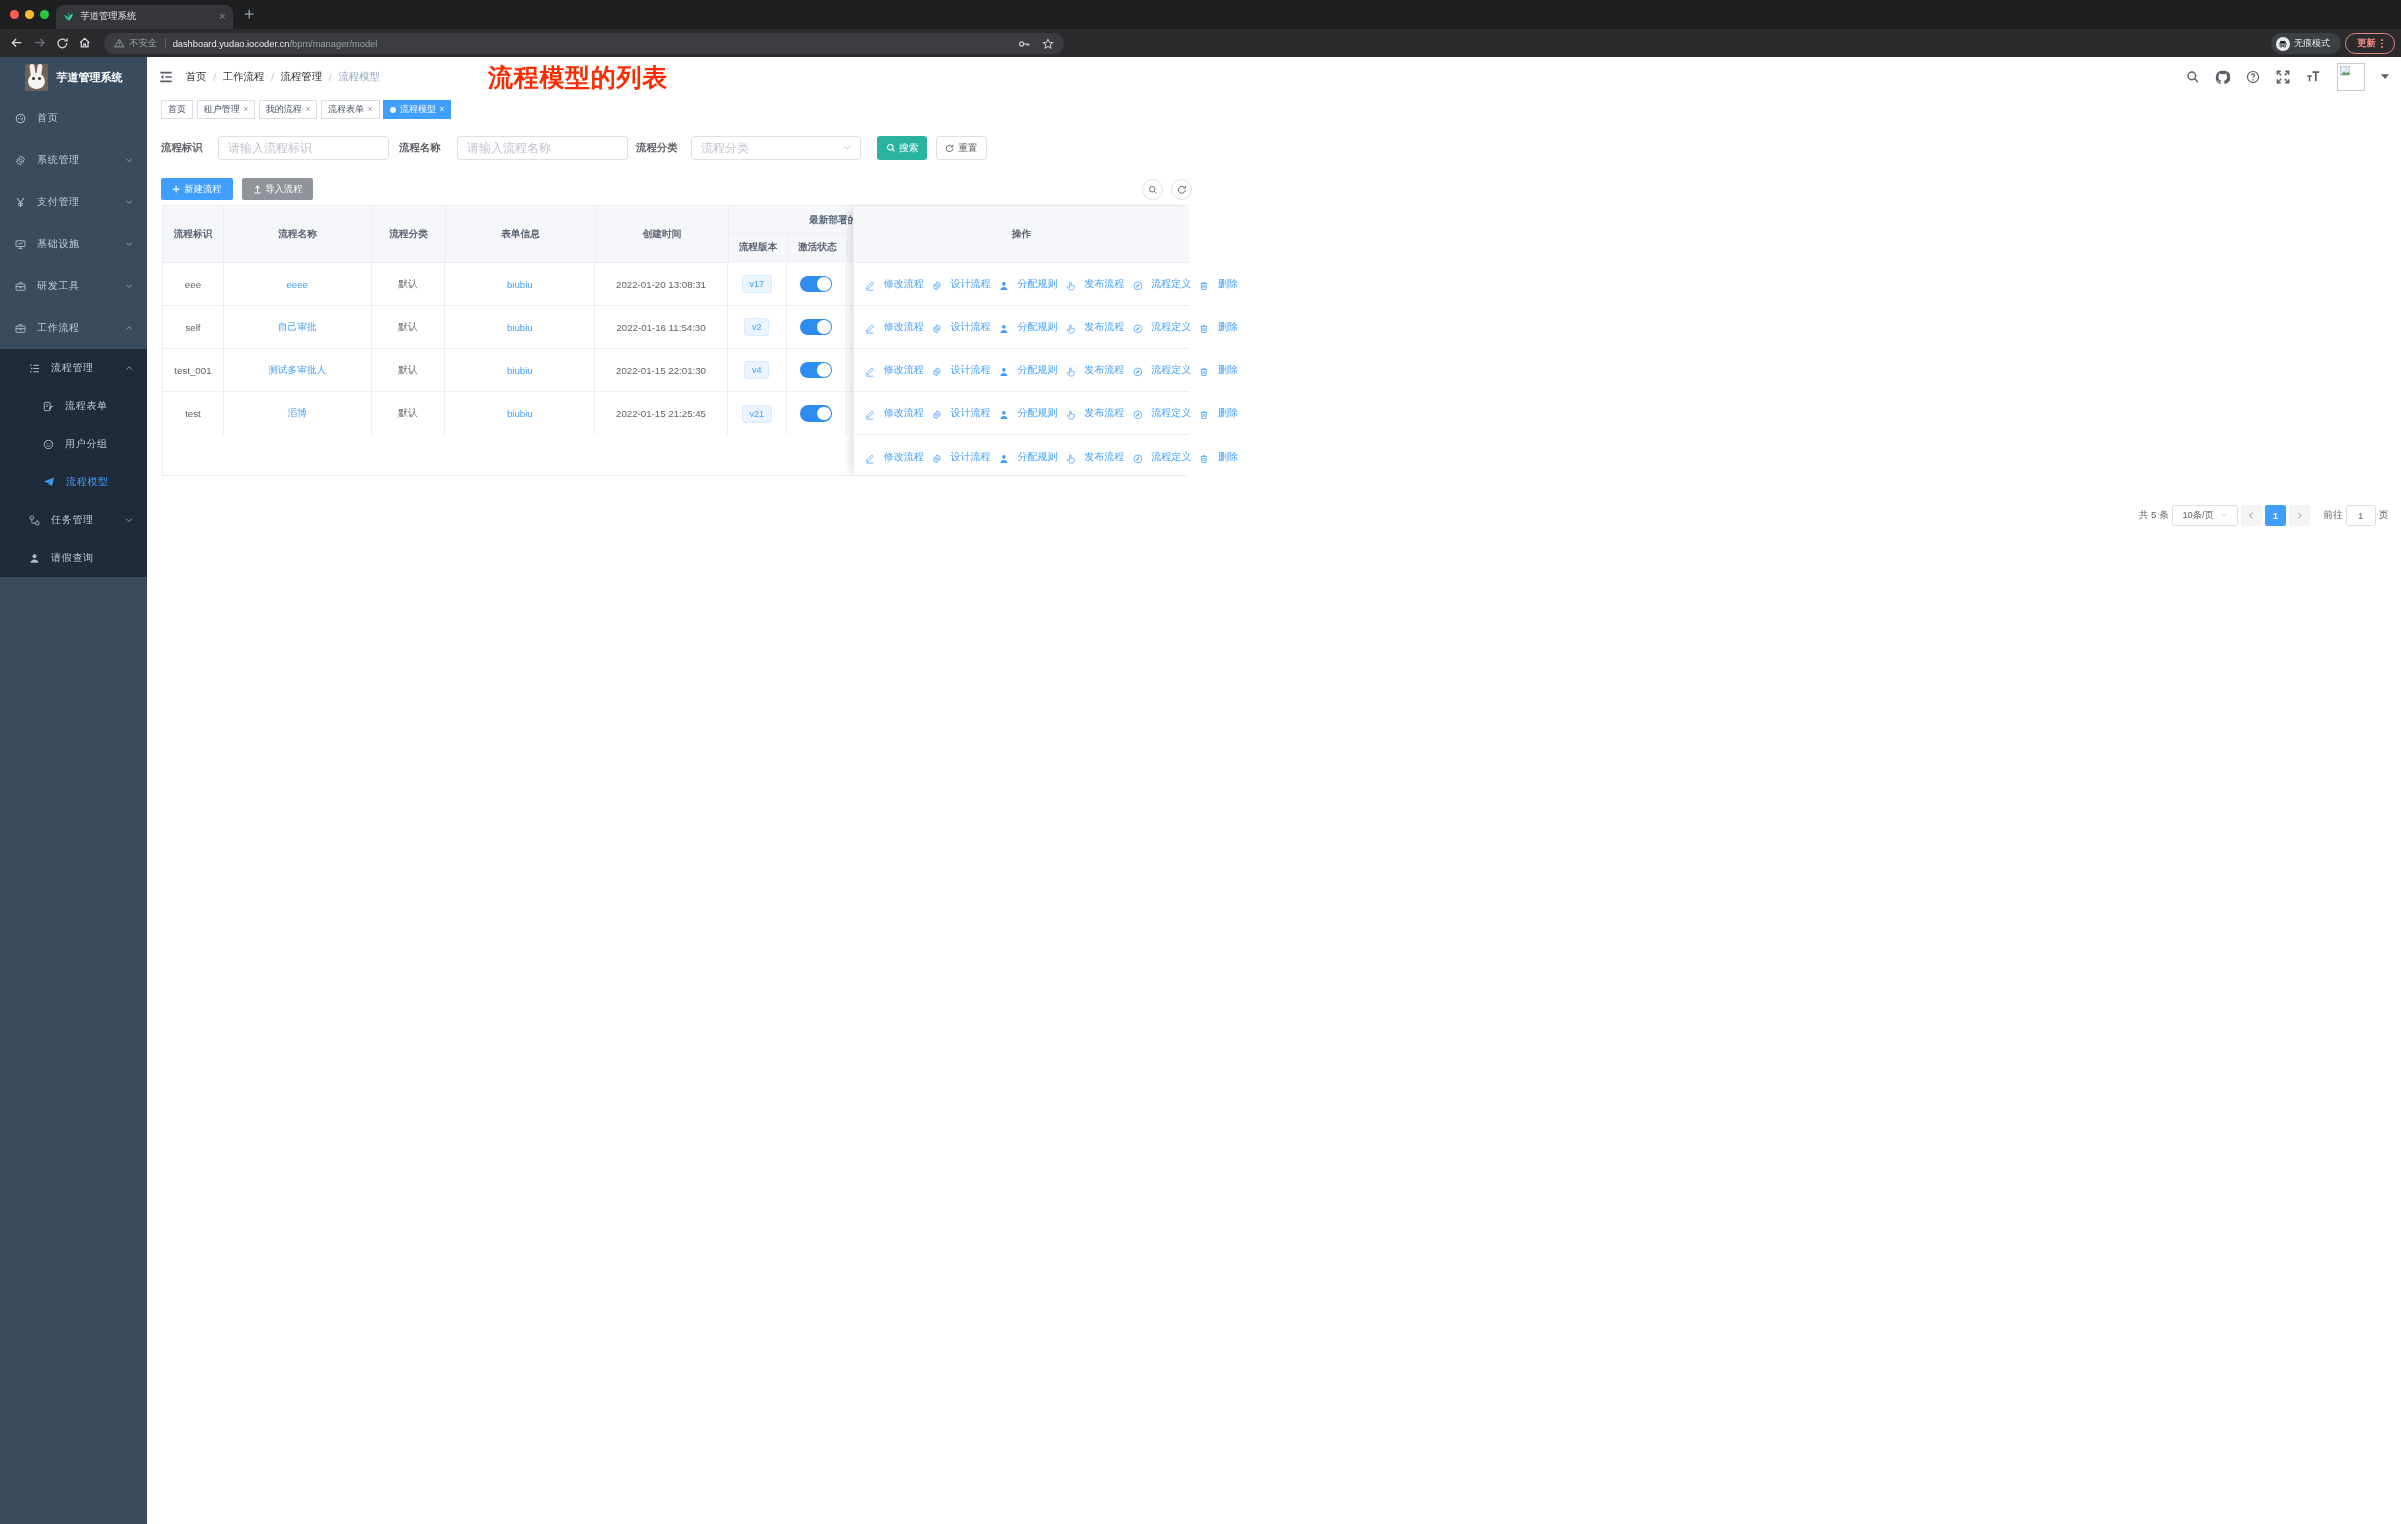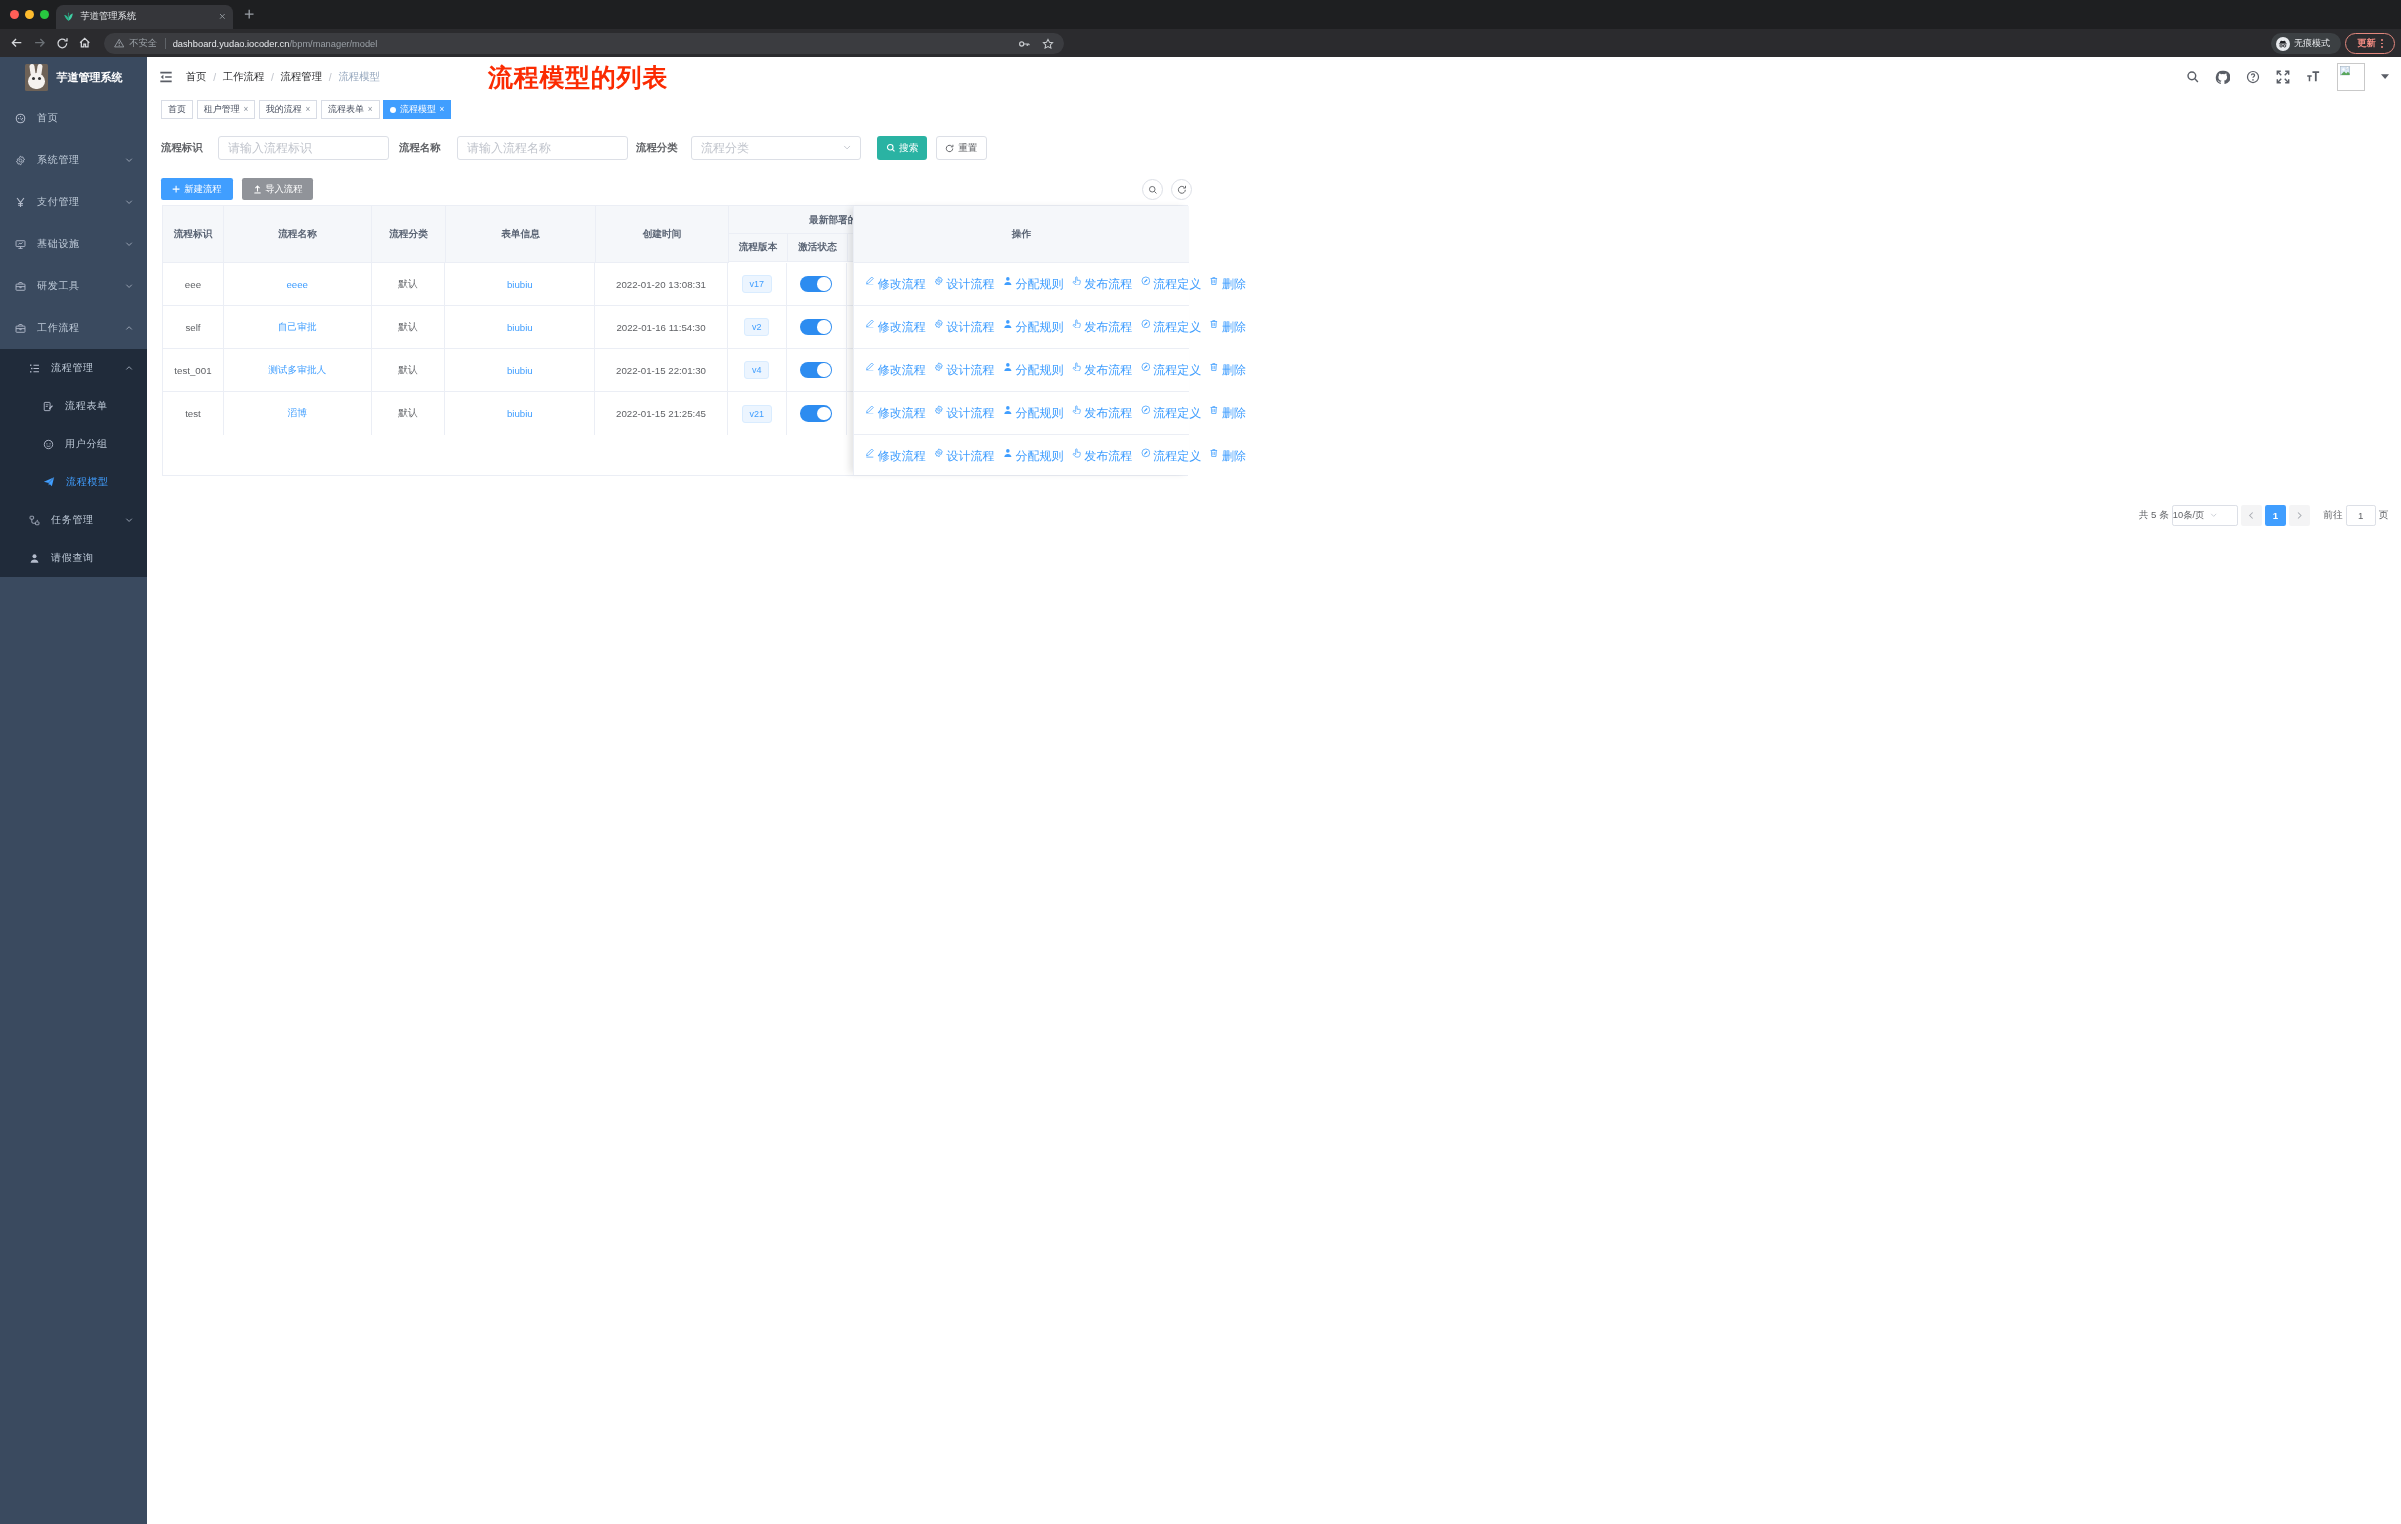--- a/index.html
+++ b/index.html
@@ -130,27 +130,27 @@
     height:18px; padding:0 6.7px; font-size:9px; display:flex; align-items:center; }
   .switch { width:32px; height:16.4px; border-radius:8.2px; background:#2d8cf0; position:relative; cursor:pointer; display:inline-block; }
   .switch .knob { position:absolute; right:1.5px; top:1.5px; width:13.4px; height:13.4px; border-radius:50%; background:#fff; }
   #fixed-col { position:absolute; left:690px; top:0; width:336px; height:100%; background:#fff;
     border-left:0.7px solid #ebeef5; box-shadow:-4.5px 0 7.4px -1.5px rgba(0,0,0,.12); }
   #fixed-head { height:57px; background:#f5f7fa; border-bottom:0.7px solid #ebeef5; color:#5a6474; font-weight:bold;
     display:flex; align-items:center; justify-content:center; }
   .fixed-row { height:43px; border-bottom:0.7px solid #ebeef5; display:flex; align-items:center;
     padding-left:11px; gap:8.2px; }
   .fixed-row:last-child { border-bottom:none; }
-  .act { display:flex; align-items:flex-start; gap:3px; color:#409eff; font-size:12px; cursor:pointer; white-space:nowrap; }
+  .act { display:flex; align-items:flex-end; gap:9px; color:#409eff; font-size:10px; cursor:pointer; white-space:nowrap; }
 
   
   #pagination { position:absolute; right:12.7px; top:383px; display:flex; align-items:center; gap:3px;
     font-size:9.7px; color:#606266; }
   #pg-size { width:66px; height:21px; border:0.7px solid #dcdfe6; border-radius:2.2px; display:flex;
-    align-items:center; justify-content:flex-start; gap:6px; font-size:9.3px; color:#606266; cursor:pointer; }
+    align-items:center; justify-content:center; gap:6px; font-size:9.3px; color:#606266; cursor:pointer; }
   #pg-size .caret { color:#c0c4cc; }
   .pg-btn { min-width:21px; height:21px; background:#f4f4f5; border:none; border-radius:2.2px; color:#a8abb2;
     display:flex; align-items:center; justify-content:center; cursor:pointer; }
   .pg-btn.cur { background:#409eff; color:#fff; font-weight:bold; font-size:9.7px; }
   #pg-goto-input { width:30px; height:21px; border:0.7px solid #dcdfe6; border-radius:2.2px; text-align:center;
     font-size:9.7px; color:#606266; font-family:inherit; }
 </style>
 </head>
 <body>
 

